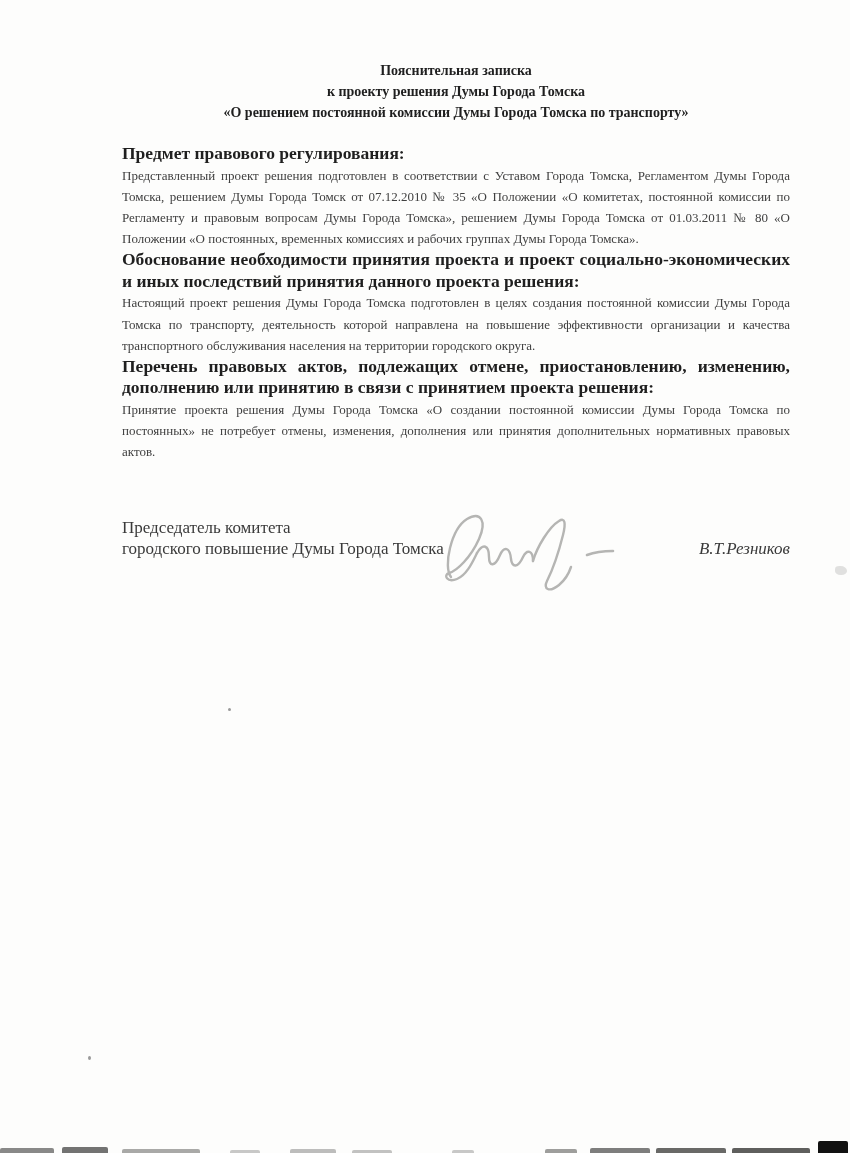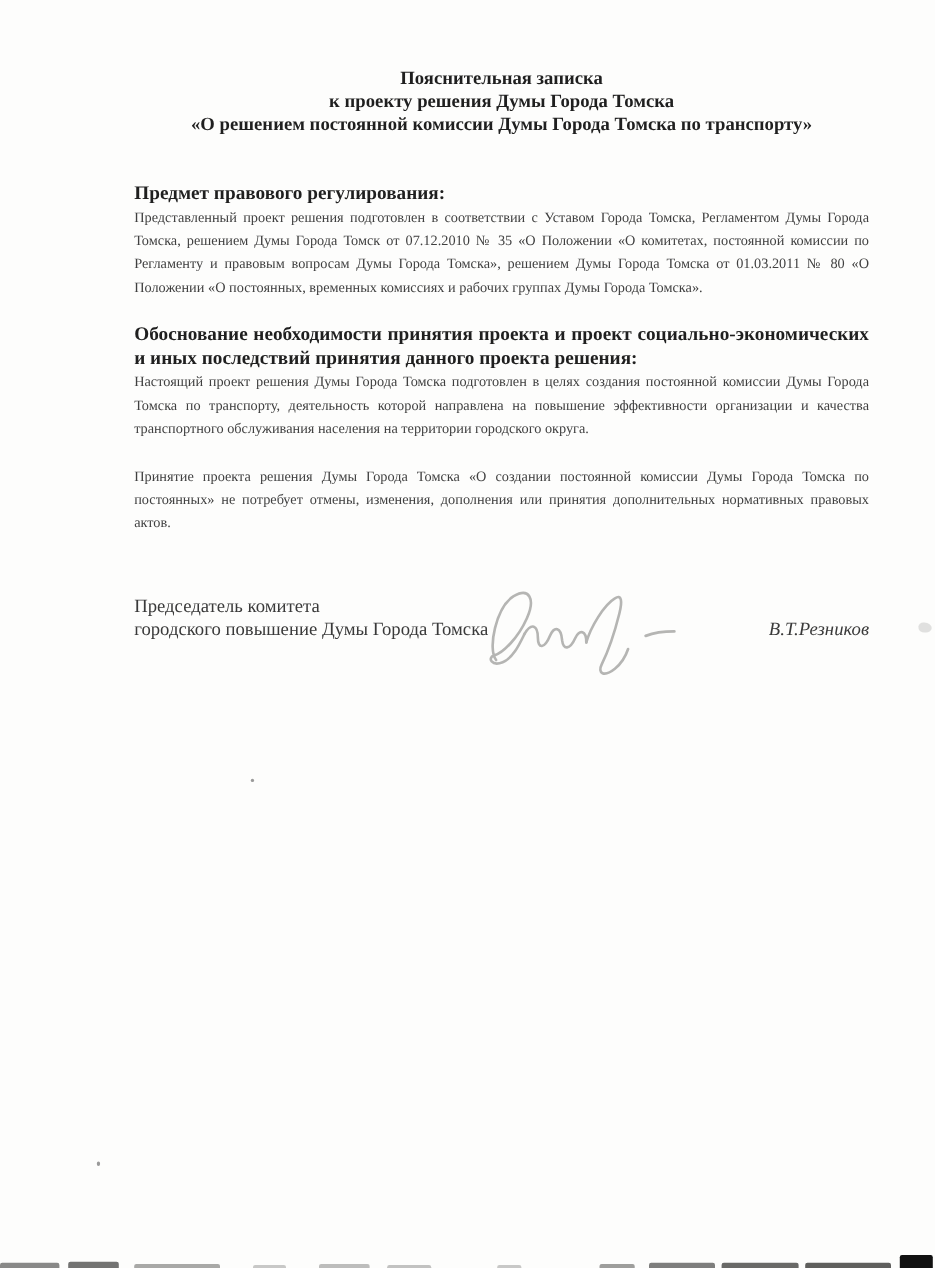--- a/index.html
+++ b/index.html
@@ -14,25 +14,25 @@
   }
   .content {
     position: absolute;
     left: 122px;
     top: 60px;
     width: 668px;
   }
   .doc-title {
     text-align: center;
     font-weight: bold;
-    font-size: 17px;
+    font-size: 14px;
     line-height: 21px;
     color: #1f1f1f;
   }
-  .section { margin-top: 22px; }
+  .section { }
   .section-heading {
     margin: 0;
     font-weight: bold;
     font-size: 17.5px;
     line-height: 21.5px;
     text-align: justify;
     color: #1f1f1f;
   }
   .section-body {
     margin: 0;
@@ -97,20 +97,21 @@
       <h2 class="section-heading">Предмет правового регулирования:</h2>
       <p class="section-body">Представленный проект решения подготовлен в соответствии с Уставом Города Томска, Регламентом Думы Города Томска, решением Думы Города Томск от 07.12.2010 № 35 «О Положении «О комитетах, постоянной комиссии по Регламенту и правовым вопросам Думы Города Томска», решением Думы Города Томска от 01.03.2011 № 80 «О Положении «О постоянных, временных комиссиях и рабочих группах Думы Города Томска».</p>
     </div>
 
     <div class="section">
       <h2 class="section-heading">Обоснование необходимости принятия проекта и проект социально-экономических и иных последствий принятия данного проекта решения:</h2>
       <p class="section-body">Настоящий проект решения Думы Города Томска подготовлен в целях создания постоянной комиссии Думы Города Томска по транспорту, деятельность которой направлена на повышение эффективности организации и качества транспортного обслуживания населения на территории городского округа.</p>
     </div>
 
     <div class="section">
+      <h2 class="section-heading">Перечень правовых актов, подлежащих отмене, приостановлению, изменению, дополнению или принятию в связи с принятием проекта решения:</h2>
       <p class="section-body">Принятие проекта решения Думы Города Томска «О создании постоянной комиссии Думы Города Томска по постоянных» не потребует отмены, изменения, дополнения или принятия дополнительных нормативных правовых актов.</p>
     </div>
 
     <div class="signature-row">
       <div class="signature-titles">
         <div>Председатель комитета</div>
         <div>городского повышение Думы Города Томска</div>
       </div>
 
       <svg class="signature-scrawl" width="210" height="95" viewBox="0 0 210 95" fill="none">

